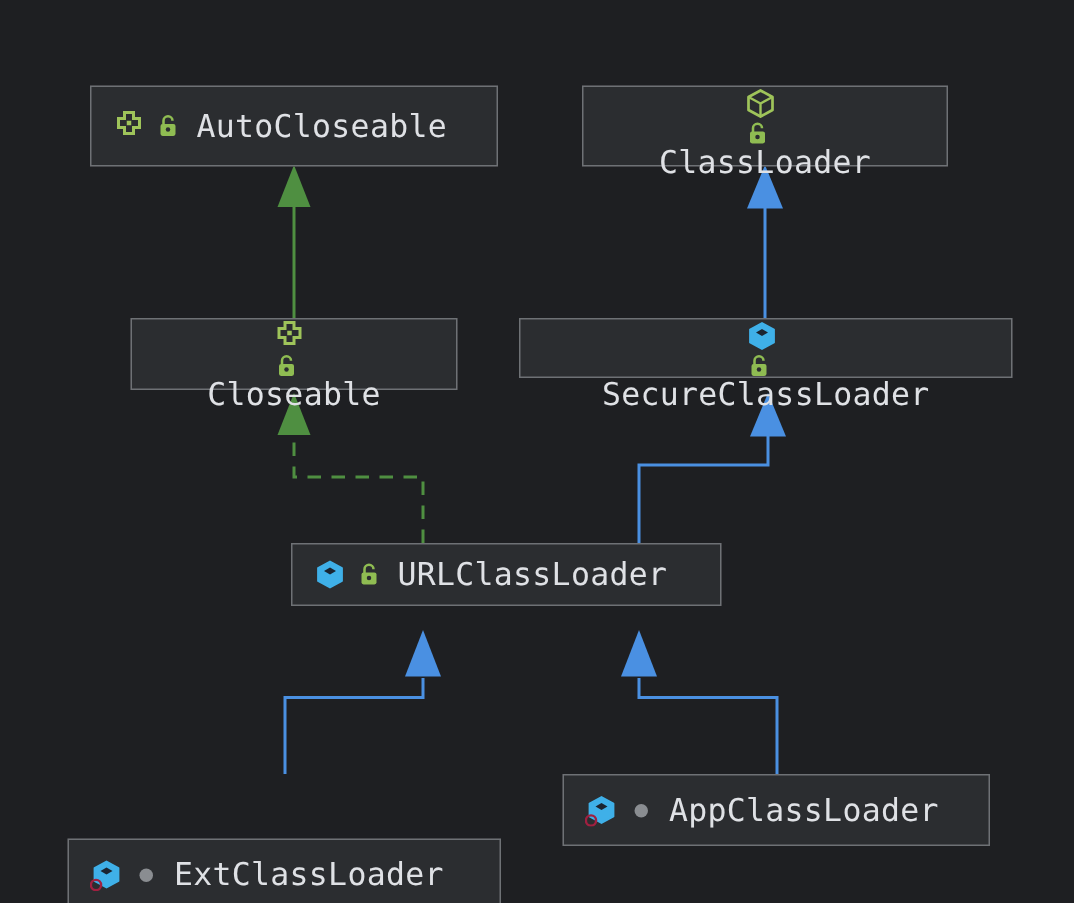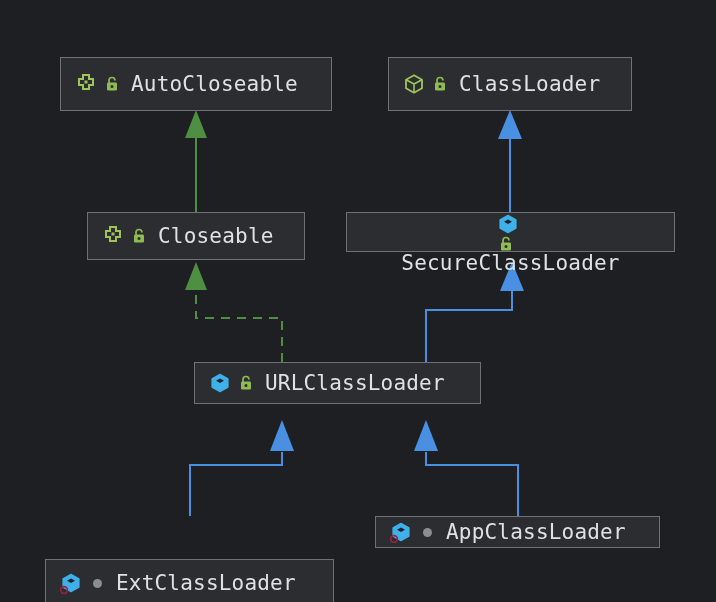--- a/index.html
+++ b/index.html
@@ -119,38 +119,38 @@
     <span class="node-mod">
       <svg class="mod-svg" viewBox="0 0 14 16">
         <path d="M4 7 V4.5 a3 3 0 0 1 6 0" fill="none" stroke="#8fbc52" stroke-width="1.7"></path>
         <rect x="2" y="6.6" width="10" height="8" rx="1.4" fill="#8fbc52"></rect>
         <circle cx="7" cy="10.4" r="1.5" fill="#2b2d30"></circle>
       </svg>
     </span>
     <span class="node-label">AutoCloseable</span>
   </div>
 
-  <div class="node" style="left:388px; top:57px; width:244px; height:54px;">
+  <div class="node" style="left:388px; top:57px; width:244px; height:54px;flex-direction:column;">
     <span class="node-icon">
       <svg class="icon-svg" viewBox="0 0 22 22">
         <path d="M11 2.3 L19 6.7 V15.3 L11 19.7 L3 15.3 V6.7 Z" fill="none" stroke="#9fc45a" stroke-width="1.8" stroke-linejoin="round"></path>
         <path d="M11 11 L19 6.7 M11 11 L3 6.7 M11 11 V19.7" fill="none" stroke="#9fc45a" stroke-width="1.6"></path>
       </svg>
     </span>
     <span class="node-mod">
       <svg class="mod-svg" viewBox="0 0 14 16">
         <path d="M4 7 V4.5 a3 3 0 0 1 6 0" fill="none" stroke="#8fbc52" stroke-width="1.7"></path>
         <rect x="2" y="6.6" width="10" height="8" rx="1.4" fill="#8fbc52"></rect>
         <circle cx="7" cy="10.4" r="1.5" fill="#2b2d30"></circle>
       </svg>
     </span>
     <span class="node-label">ClassLoader</span>
   </div>
 
-  <div class="node" style="left:87px; top:212px; width:218px; height:48px;">
+  <div class="node" style="left:87px; top:212px; width:218px; height:48px;flex-direction:column;">
     <span class="node-icon">
       <svg class="icon-svg" viewBox="0 0 22 22">
         <path d="M8 2 h6 v4 h4 v6 h-4 v4 h-6 v-4 h-4 v-6 h4 z" fill="none" stroke="#9fc45a" stroke-width="2"></path>
         <rect x="9.5" y="7.5" width="3" height="3" fill="#9fc45a"></rect>
       </svg>
     </span>
     <span class="node-mod">
       <svg class="mod-svg" viewBox="0 0 14 16">
         <path d="M4 7 V4.5 a3 3 0 0 1 6 0" fill="none" stroke="#8fbc52" stroke-width="1.7"></path>
         <rect x="2" y="6.6" width="10" height="8" rx="1.4" fill="#8fbc52"></rect>
@@ -201,21 +201,21 @@
         <path d="M11 6.4 L15 8.7 L11 11 L7 8.7 Z" fill="#1b2430"></path>
         <circle cx="4" cy="18" r="3.4" fill="none" stroke="#a02040" stroke-width="1.6"></circle>
       </svg>
     </span>
     <span class="node-mod">
       <span class="dot-gray"></span>
     </span>
     <span class="node-label">ExtClassLoader</span>
   </div>
 
-  <div class="node" style="left:375px; top:516px; width:285px; height:32px;">
+  <div class="node" style="left:375px; top:516px; width:285px; height:48px;">
     <span class="node-icon">
       <svg class="icon-svg" viewBox="0 0 22 22">
         <path d="M11 2.3 L19 6.7 V15.3 L11 19.7 L3 15.3 V6.7 Z" fill="#3fb0e8" stroke="#3fb0e8" stroke-width="1.2" stroke-linejoin="round"></path>
         <path d="M11 6.4 L15 8.7 L11 11 L7 8.7 Z" fill="#1b2430"></path>
         <circle cx="4" cy="18" r="3.4" fill="none" stroke="#a02040" stroke-width="1.6"></circle>
       </svg>
     </span>
     <span class="node-mod">
       <span class="dot-gray"></span>
     </span>

